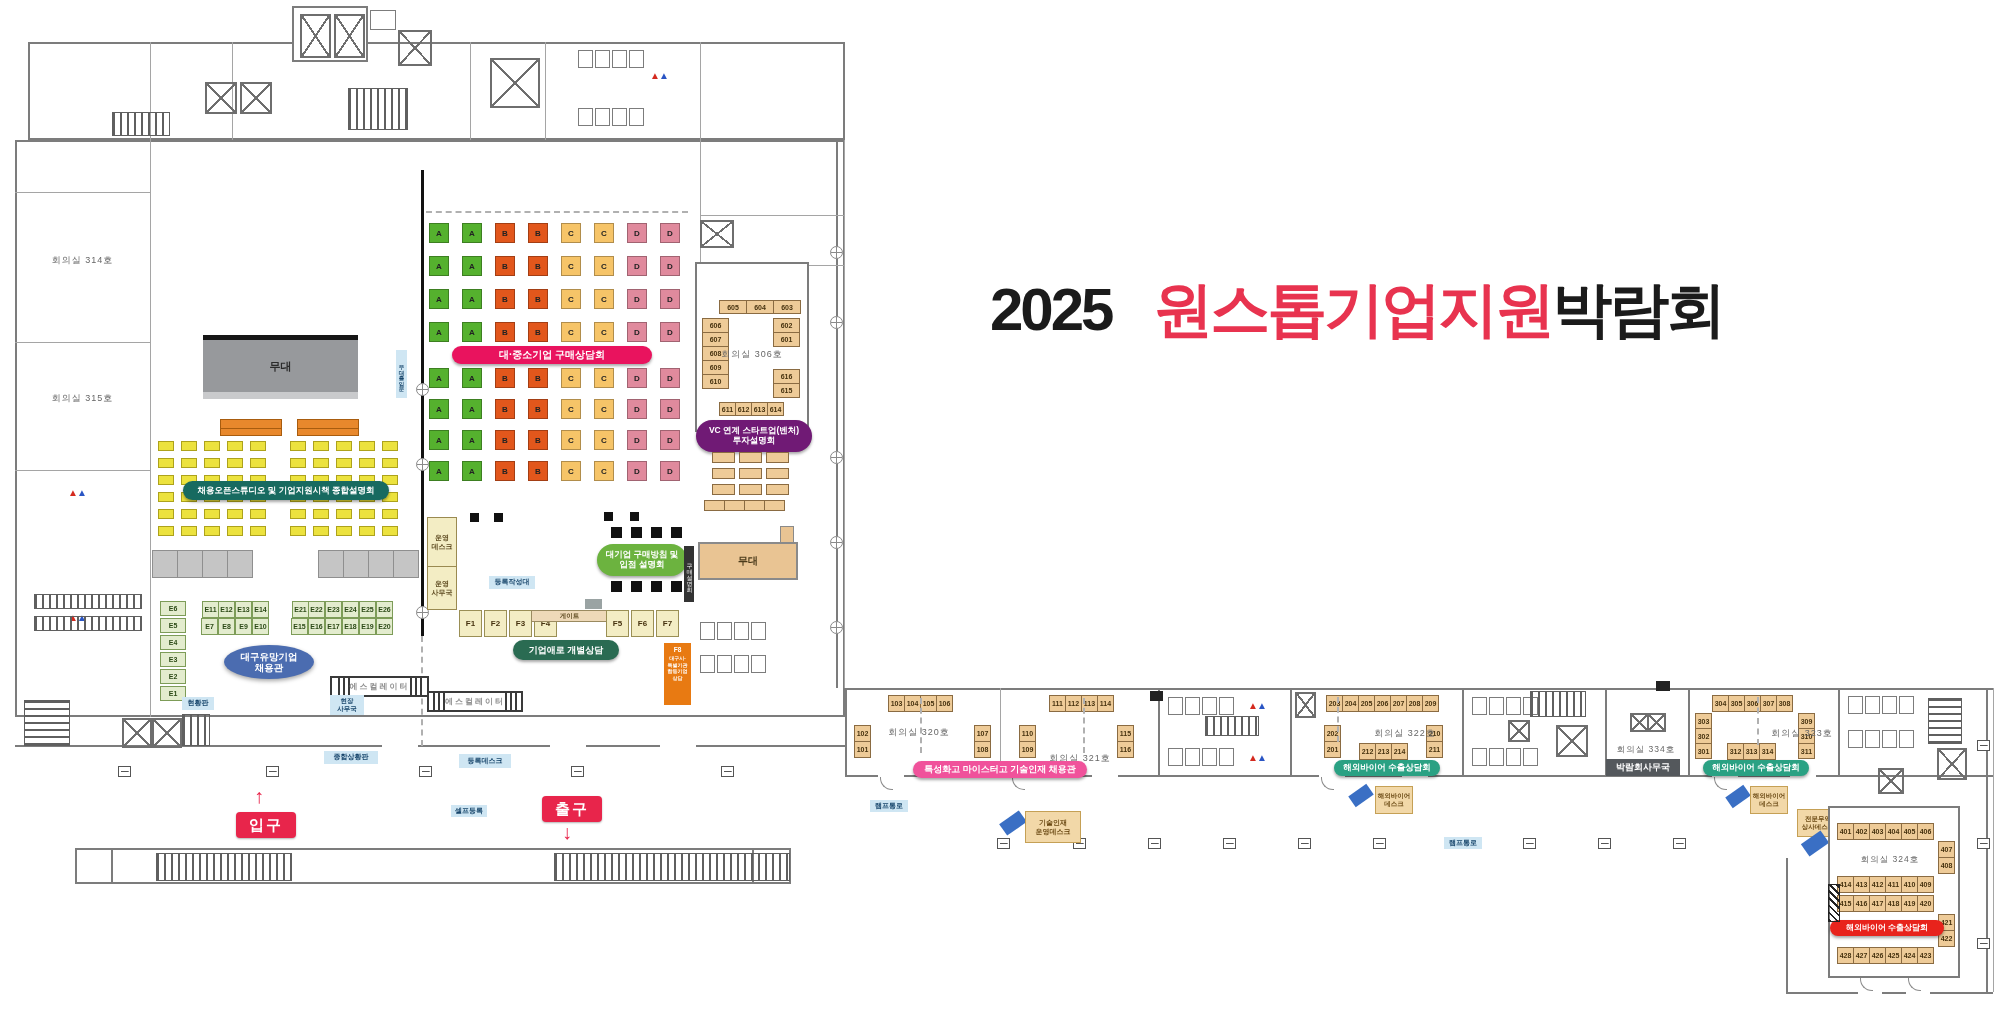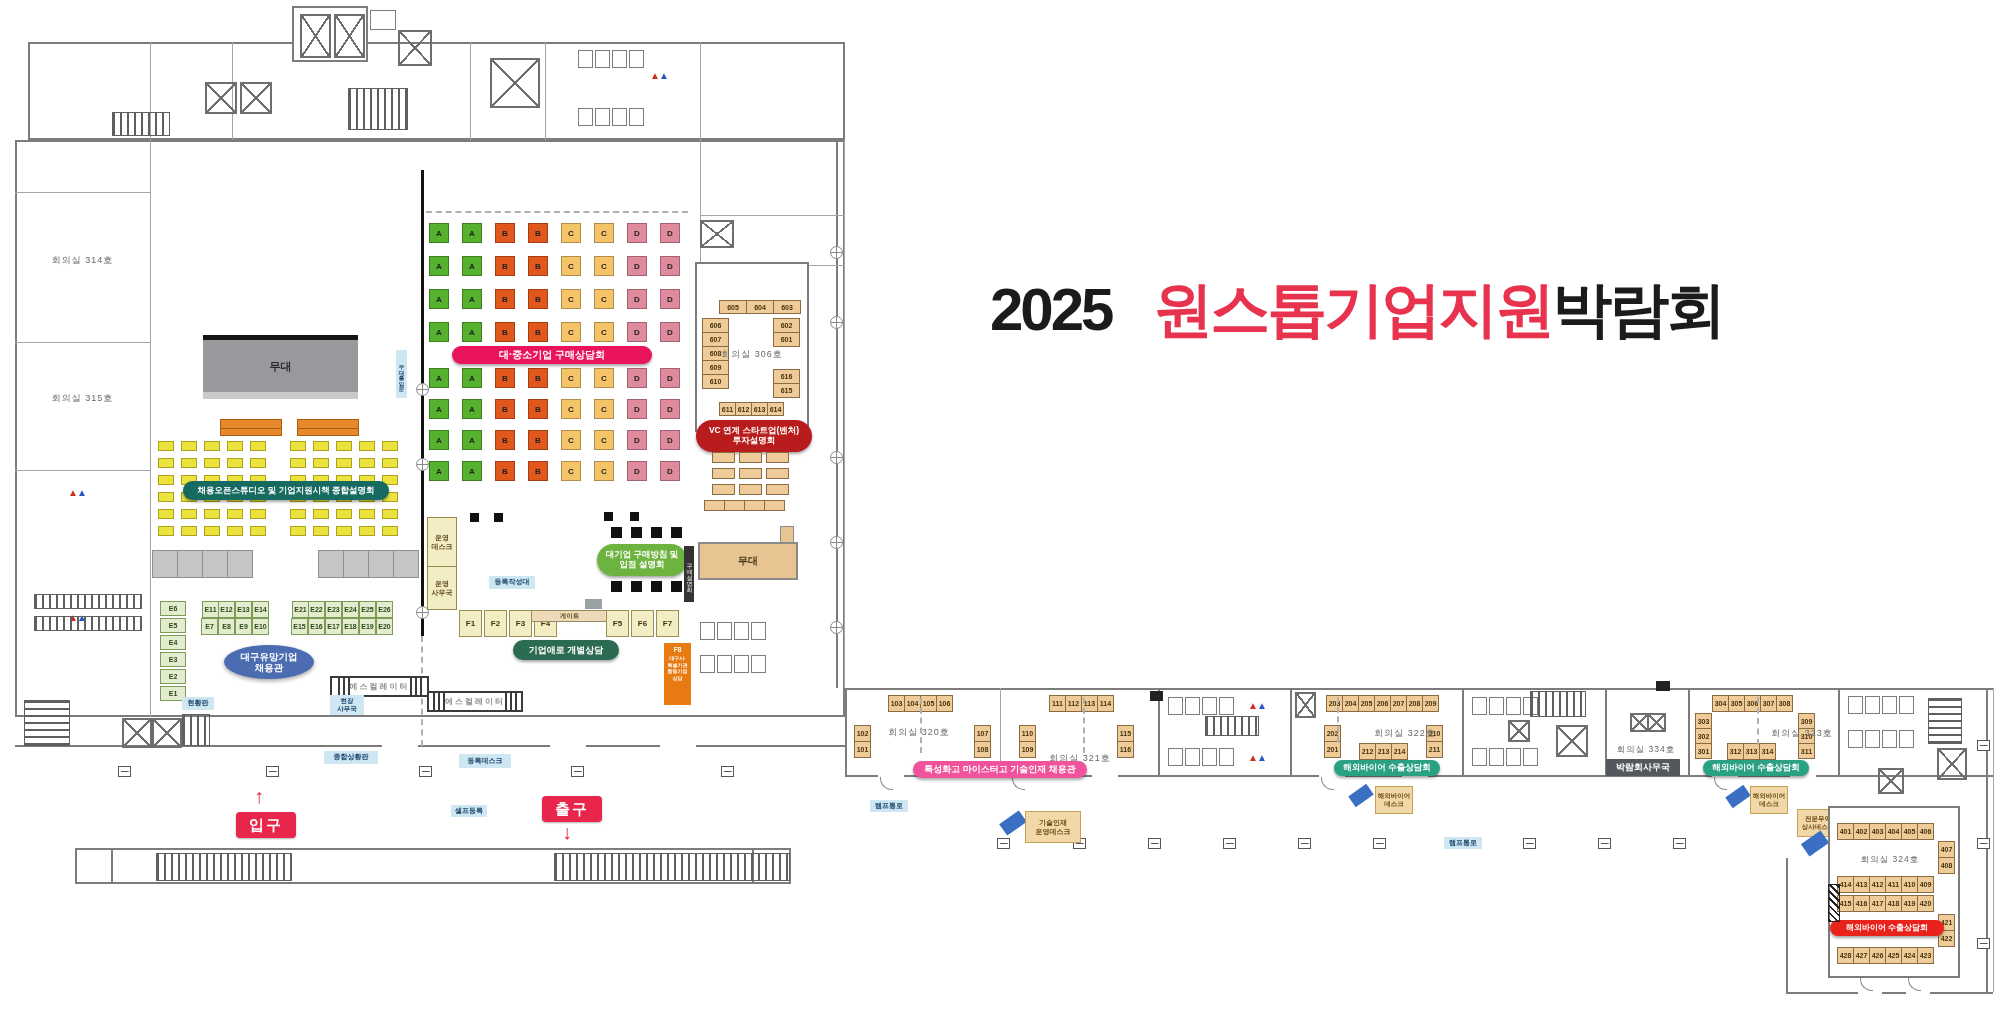--- a/index.html
+++ b/index.html
@@ -500,21 +500,21 @@
       <div class="booth b306s">615</div>
     </div>
   <div class="rowb" style="left:719px;top:402px;">
       <div class="booth b306b">611</div>
       <div class="booth b306b">612</div>
       <div class="booth b306b">613</div>
       <div class="booth b306b">614</div>
     </div>
   <div class="roomname" style="left:712px;top:348px;width:80px;height:12px;">회의실 306호</div>
 
-  <div class="pill" style="left: 696px; top: 420px; width: 116px; height: 32px; font-size: 8.5px; background: #b91c1c;">VC 연계 스타트업(벤처)
+  <div class="pill" style="left: 696px; top: 420px; width: 116px; height: 32px; font-size: 8.5px; background: #701a75;">VC 연계 스타트업(벤처)
 투자설명회</div>
   <div class="tgrid" style="left:712px;top:452px;">
       <div class="tcell"></div>
       <div class="tcell"></div>
       <div class="tcell"></div>
       <div class="tcell"></div>
       <div class="tcell"></div>
       <div class="tcell"></div>
       <div class="tcell"></div>
       <div class="tcell"></div>

